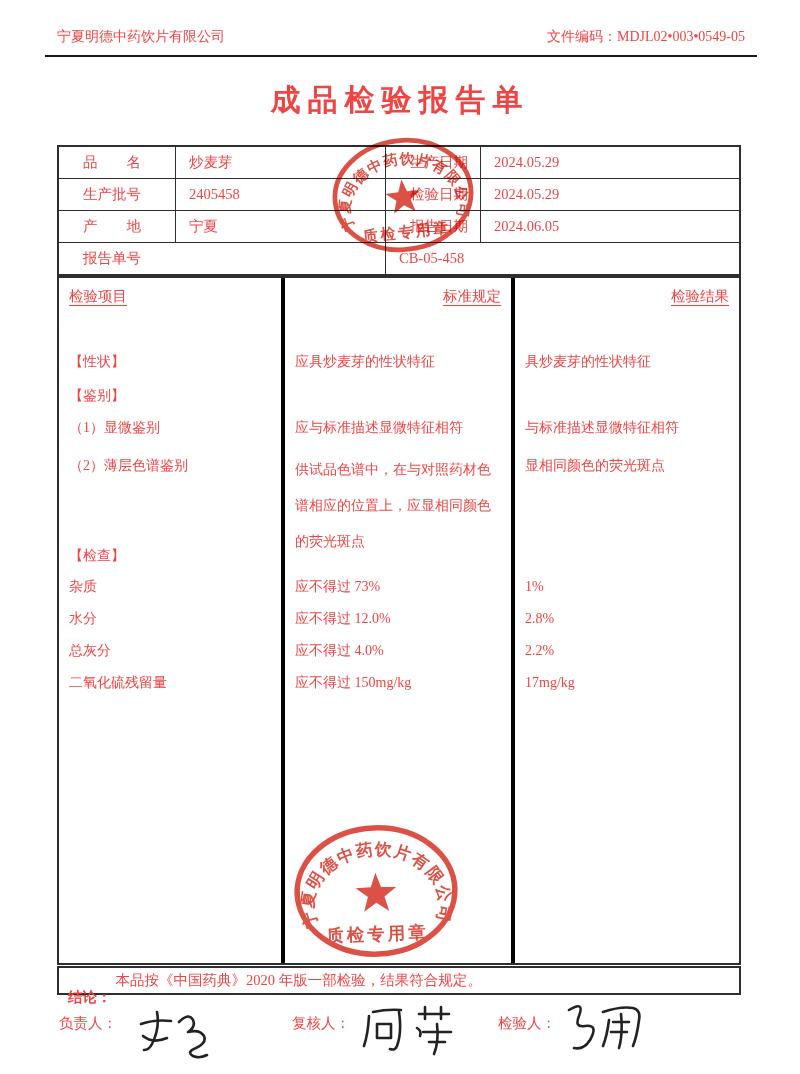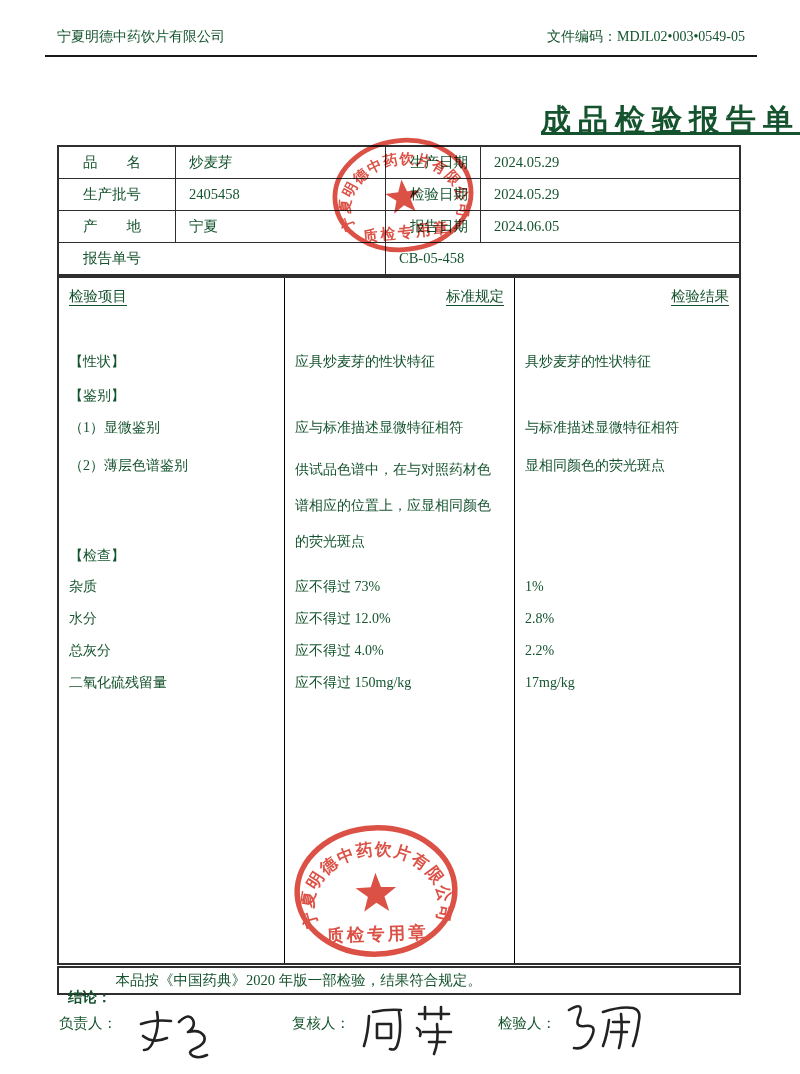--- a/index.html
+++ b/index.html
@@ -1,36 +1,36 @@
 <!DOCTYPE html>
 <html><head>
 <meta charset="utf-8">
 <style>
   html,body{margin:0;padding:0;background:#e9e9e9;}
   .page{
     position:relative;width:800px;height:1074px;background:#ffffff;
-    font-family:"Liberation Serif","DejaVu Serif",serif;color:#14532d;
+    font-family:"Liberation Serif","DejaVu Serif",serif;color:#ef4444;
     overflow:hidden;margin:0 auto;
   }
   
   .doc-header{position:absolute;top:28px;left:57px;right:55px;display:flex;justify-content:space-between;font-size:14px;}
   .header-rule{position:absolute;top:55px;left:45px;width:712px;height:2px;background:#1a1a1a;}
   
-  .doc-title{position:absolute;top:100px;left:0;width:100%;text-align:right;font-size:30px;font-weight:bold;letter-spacing:7px;text-decoration:underline;}
+  .doc-title{position:absolute;top:80px;left:0;width:100%;text-align:center;font-size:30px;font-weight:bold;letter-spacing:7px;}
   
   .info-table{position:absolute;left:57px;top:145px;width:684px;border:2px solid #2e2e2e;box-sizing:border-box;}
   .irow{display:grid;grid-template-columns:117px 210px 95px 1fr;height:31px;border-bottom:1px solid #2e2e2e;}
   .irow:last-child{border-bottom:none;grid-template-columns:327px 1fr;}
   .icell{display:flex;align-items:center;font-size:14.5px;padding-left:24px;box-sizing:border-box;border-right:1px solid #2e2e2e;}
   .icell:last-child{border-right:none;}
   .icell.val{padding-left:13px;text-align:center;}
   
   .spec-table{position:absolute;left:57px;top:276px;width:684px;border:2px solid #2e2e2e;box-sizing:border-box;background:transparent;}
   .srow{display:grid;grid-template-columns:226px 230px 1fr;}
-  .scell{border-right:1px solid #000000;box-sizing:border-box;padding:6px 10px 0 10px;font-size:14px;line-height:20px;}
+  .scell{border-right:4px solid #000000;box-sizing:border-box;padding:6px 10px 0 10px;font-size:14px;line-height:20px;}
   .scell:last-child{border-right:none;}
   .spec-head .scell{font-size:14.5px;padding-top:8px;}
   .spec-head .scell span{text-decoration:underline;text-underline-offset:4px;}
   .spec-head .c2,.spec-head .c3{text-align:right;}
   .wrapcell{line-height:36px;padding-top:2px;}
   
   .conclusion{position:absolute;left:57px;top:966px;width:684px;height:29px;border:2px solid #2e2e2e;box-sizing:border-box;display:flex;align-items:center;padding-left:9px;font-size:14.5px;}
   .conclusion b{font-weight:bold;margin-right:4px;margin-top:33px;}
   
   .footer{position:absolute;left:57px;top:1006px;width:690px;height:60px;}

